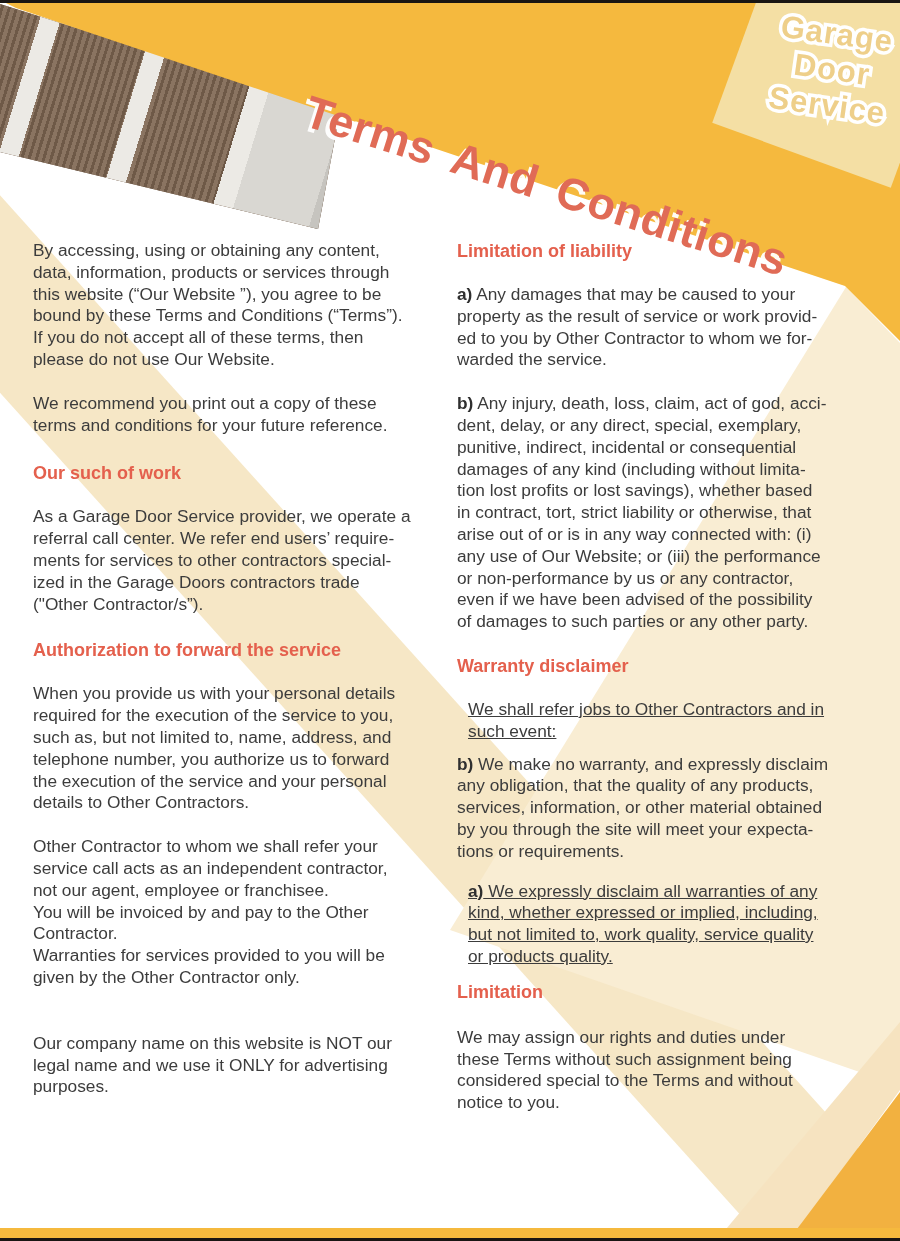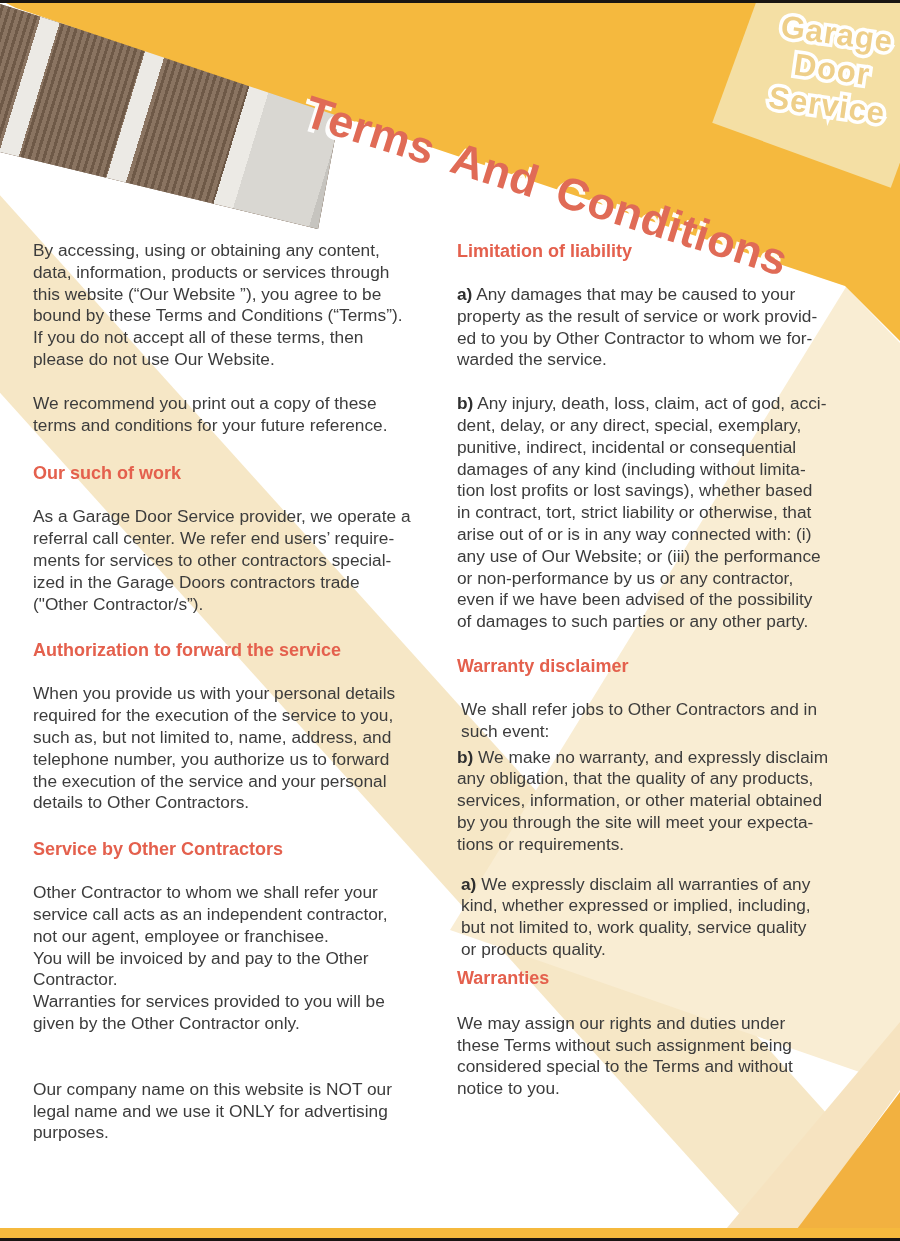--- a/index.html
+++ b/index.html
@@ -47,21 +47,21 @@
          text-shadow:-3px 4px 0 rgba(255,255,255,0.95);}
 
   
   .col{position:absolute;z-index:6;color:#3c3c3c;font-size:17.3px;line-height:21.8px;}
   .col-left{left:33px;top:240px;width:418px;}
   .col-right{left:457px;top:238px;width:436px;}
   .para{margin:0 0 22px 0;white-space:pre-line;}
   .para b{color:#2f2f2f;}
   .pl{white-space:pre-line;text-align:center;}
   .h{margin:0 0 20px 0;font-size:18px;font-weight:bold;color:#e4604d;line-height:26px;}
-  .tight{margin:4px;}
+  .tight{margin:11px;text-decoration:underline;}
 </style>
 </head>
 <body>
 
 <div class="page">
 
   <div class="ribbon1"></div>
   <div class="cream-big"></div>
   <div class="corner-strip"></div>
   <div class="corner-triangle"></div>
@@ -98,21 +98,20 @@
 ("Other Contractor/s”).</p>
 
     <h2 class="h">Authorization to forward the service</h2>
     <p class="para">When you provide us with your personal details
 required for the execution of the service to you,
 such as, but not limited to, name, address, and
 telephone number, you authorize us to forward
 the execution of the service and your personal
 details to Other Contractors.</p>
 
-    <h2 class="h">Service by Other Contractors</h2>
     <p class="para" style="margin-bottom:44px">Other Contractor to whom we shall refer your
 service call acts as an independent contractor,
 not our agent, employee or franchisee.
 You will be invoiced by and pay to the Other
 Contractor.
 Warranties for services provided to you will be
 given by the Other Contractor only.</p>
     <p class="para">Our company name on this website is NOT our
 legal name and we use it ONLY for advertising
 purposes.</p>
@@ -142,21 +141,21 @@
     <p class="para" style="margin-bottom:18px"><b>b)</b><span class="pl"> We make no warranty, and expressly disclaim
 any obligation, that the quality of any products,
 services, information, or other material obtained
 by you through the site will meet your expecta-
 tions or requirements.</span></p>
     <p class="para tight"><b>a)</b><span class="pl"> We expressly disclaim all warranties of any
 kind, whether expressed or implied, including,
 but not limited to, work quality, service quality
 or products quality.</span></p>
 
-    <h2 class="h" style="margin-bottom:22px">Warranties</h2>
+    <h2 class="h" style="margin-bottom:22px">Limitation</h2>
     <p class="para">We may assign our rights and duties under
 these Terms without such assignment being
 considered special to the Terms and without
 notice to you.</p>
   </div>
 
   <div class="edge-top"></div>
   <div class="edge-bottom"></div>
 </div>
 

